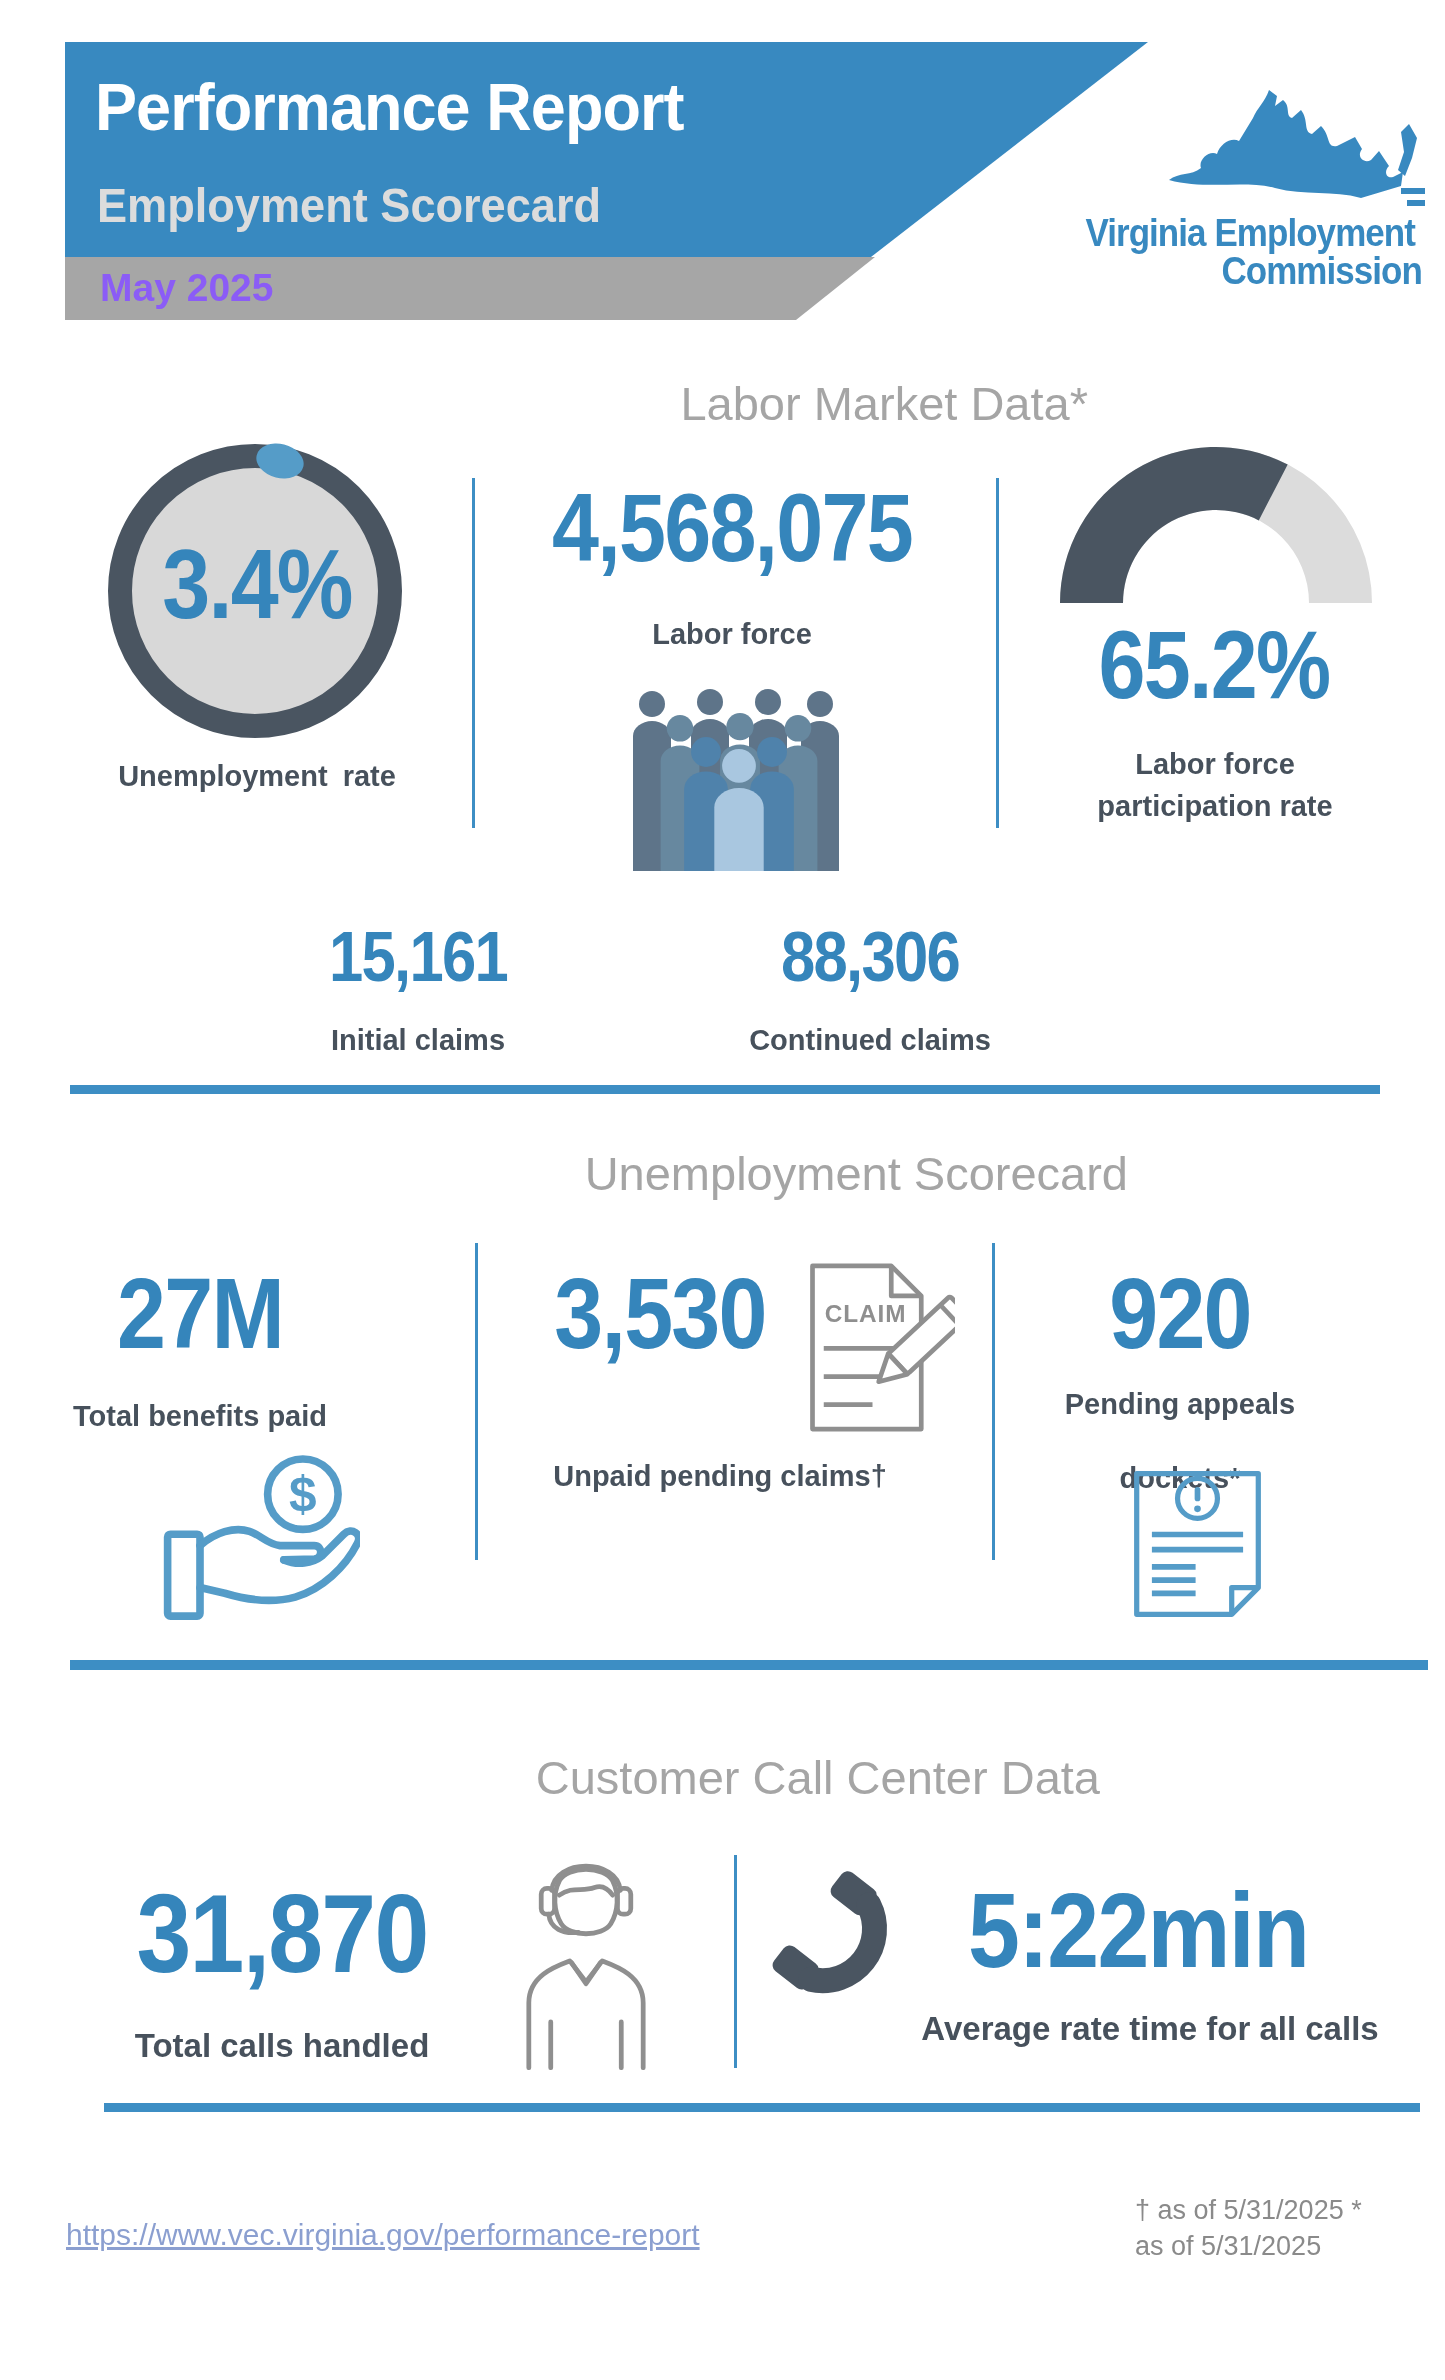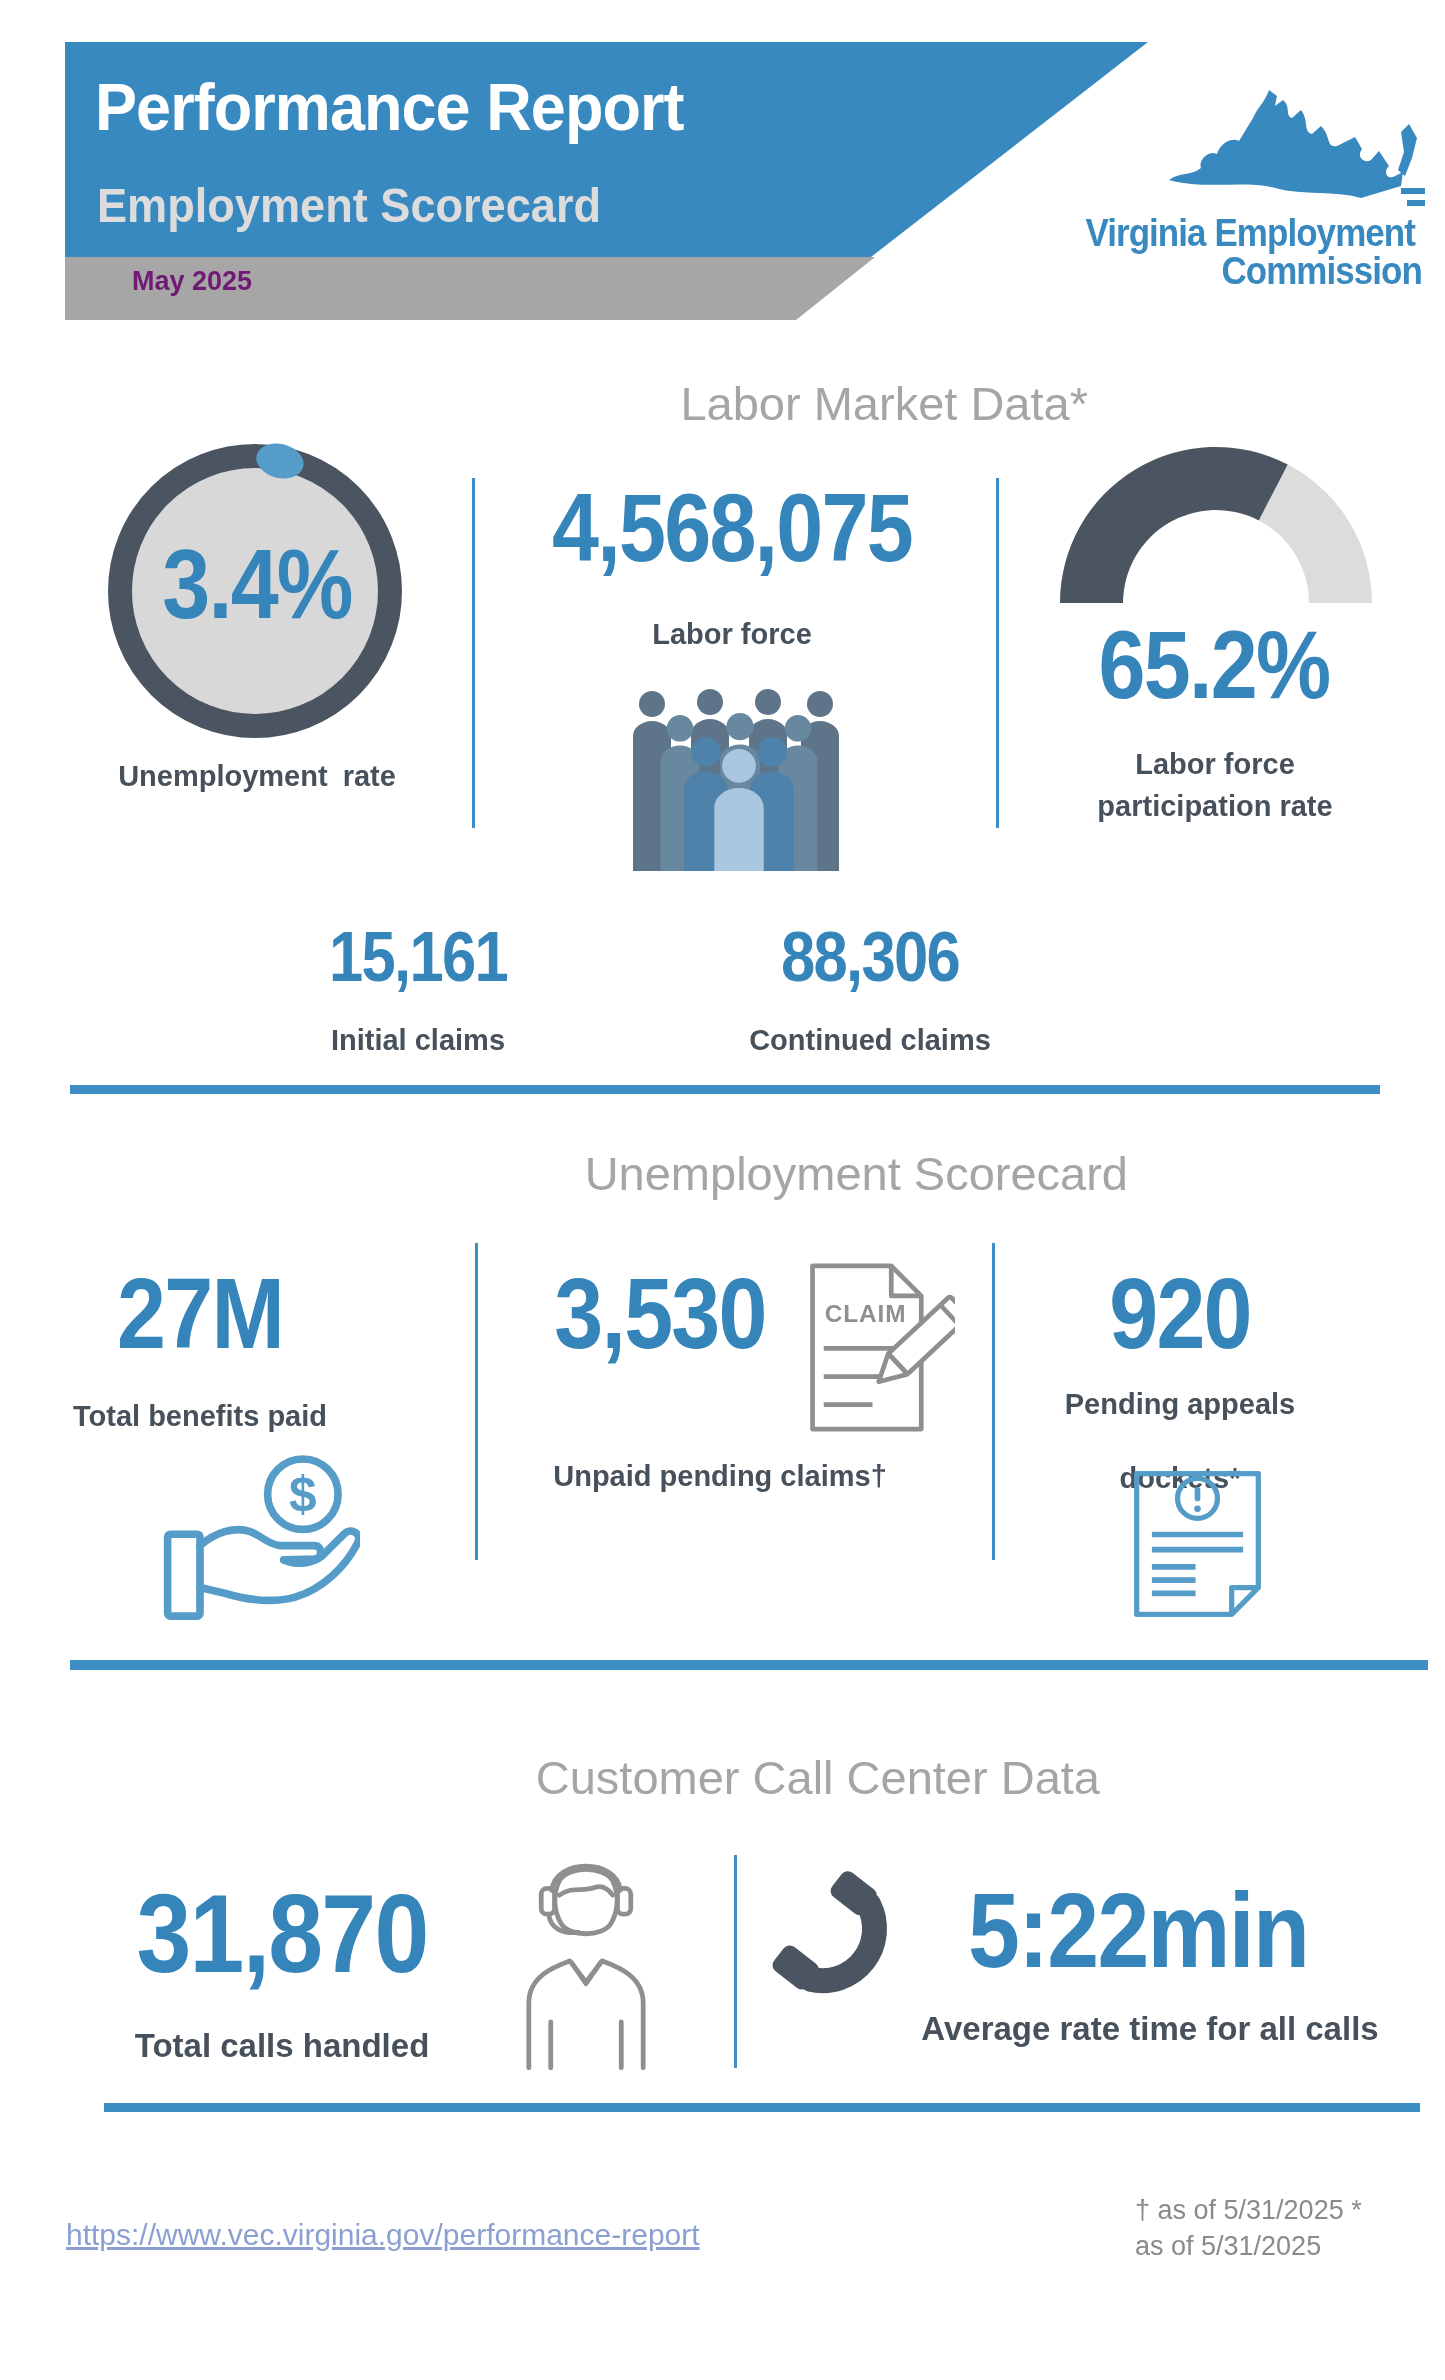--- a/index.html
+++ b/index.html
@@ -16,21 +16,21 @@
   .vdiv{position:absolute;width:3px;background:var(--accent);}
   .hdiv{position:absolute;height:9px;background:var(--accent);}
   .band-blue{position:absolute;left:65px;top:42px;width:1083px;height:215px;background:var(--header-blue);
        clip-path:polygon(0 0,100% 0,calc(100% - 277px) 100%,0 100%);}
   .band-gray{position:absolute;left:65px;top:257px;width:810px;height:63px;background:var(--bar-gray);
        clip-path:polygon(0 0,100% 0,calc(100% - 79px) 100%,0 100%);}
   .h-title{position:absolute;left:95px;top:68px;font-size:67px;font-weight:bold;color:#fff;
        transform:scaleX(.94);transform-origin:left;letter-spacing:-1px;white-space:nowrap;}
   .h-sub{position:absolute;left:97px;top:178px;font-size:48px;font-weight:bold;color:#dcdcdc;
        transform:scaleX(.94);transform-origin:left;white-space:nowrap;}
-  .h-date{position:absolute;left:100px;top:266px;font-size:27px;font-weight:bold;color:#701a75;white-space:nowrap;margin-left:32px;}
+  .h-date{position:absolute;left:100px;top:266px;font-size:39px;font-weight:bold;color:#8b5cf6;white-space:nowrap;}
   .logo-t{position:absolute;text-align:right;font-weight:bold;color:var(--header-blue);font-size:38px;
        transform:scaleX(.92);transform-origin:right;letter-spacing:-1px;white-space:nowrap;}
   .ring{position:absolute;left:108px;top:444px;width:294px;height:294px;border-radius:50%;
        border:24px solid var(--slate);background:var(--light);box-sizing:border-box;}
   .ring-dot{position:absolute;left:256px;top:444px;width:48px;height:34px;border-radius:50%;
        background:var(--icon-blue);transform:rotate(14deg);}
   .link{position:absolute;left:66px;top:2218px;font-size:30px;color:var(--link);text-decoration:underline;white-space:nowrap;}
   .notes{position:absolute;left:1135px;top:2192px;font-size:27px;color:var(--note);line-height:36px;white-space:nowrap;}
   svg text{font-family:"Liberation Sans", sans-serif;}
 </style>

